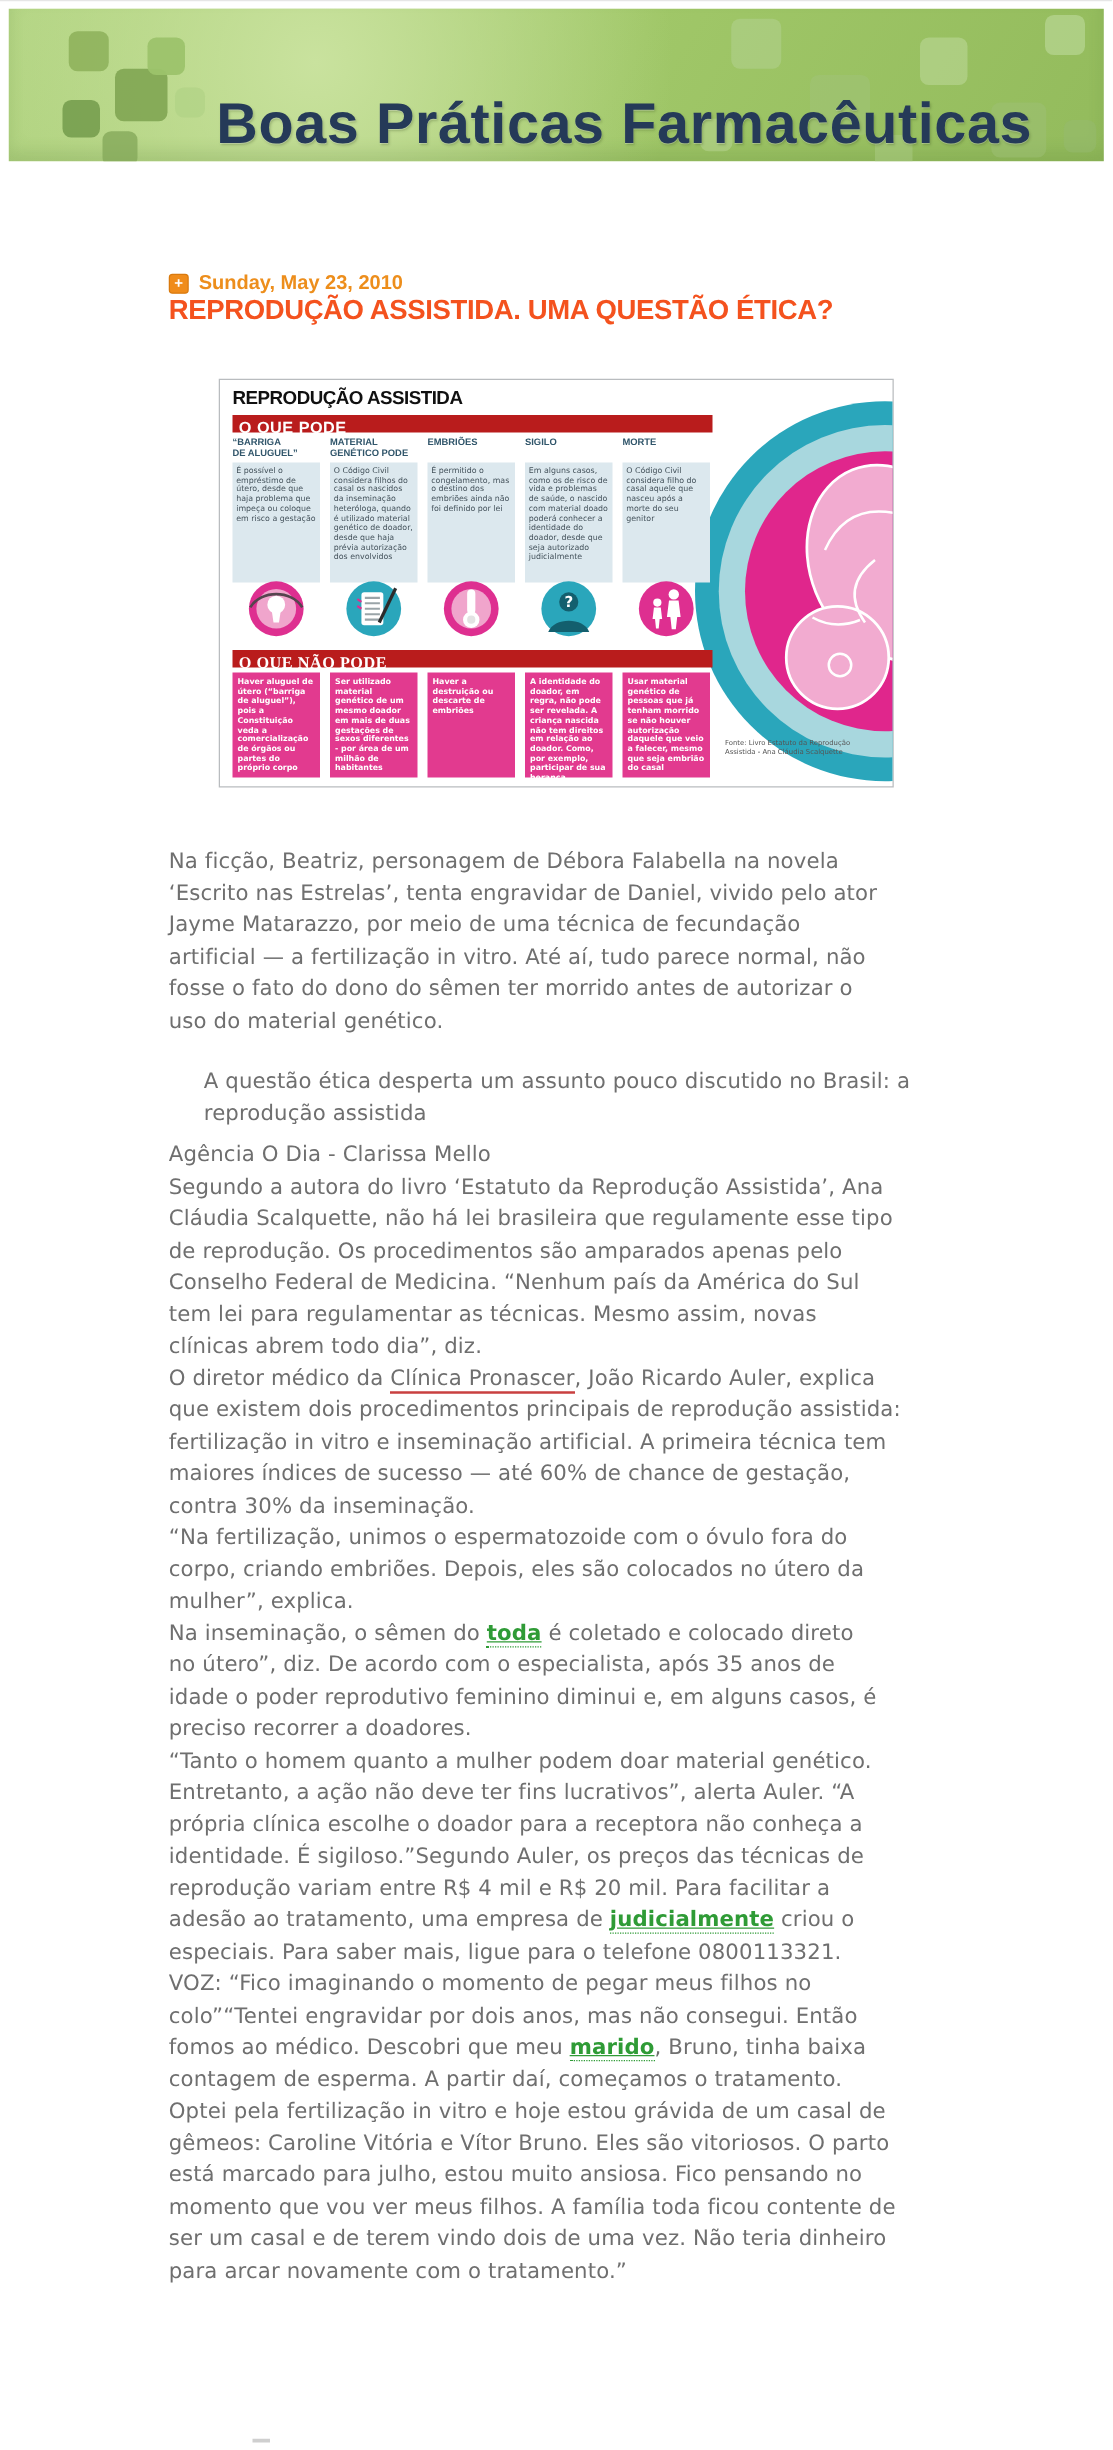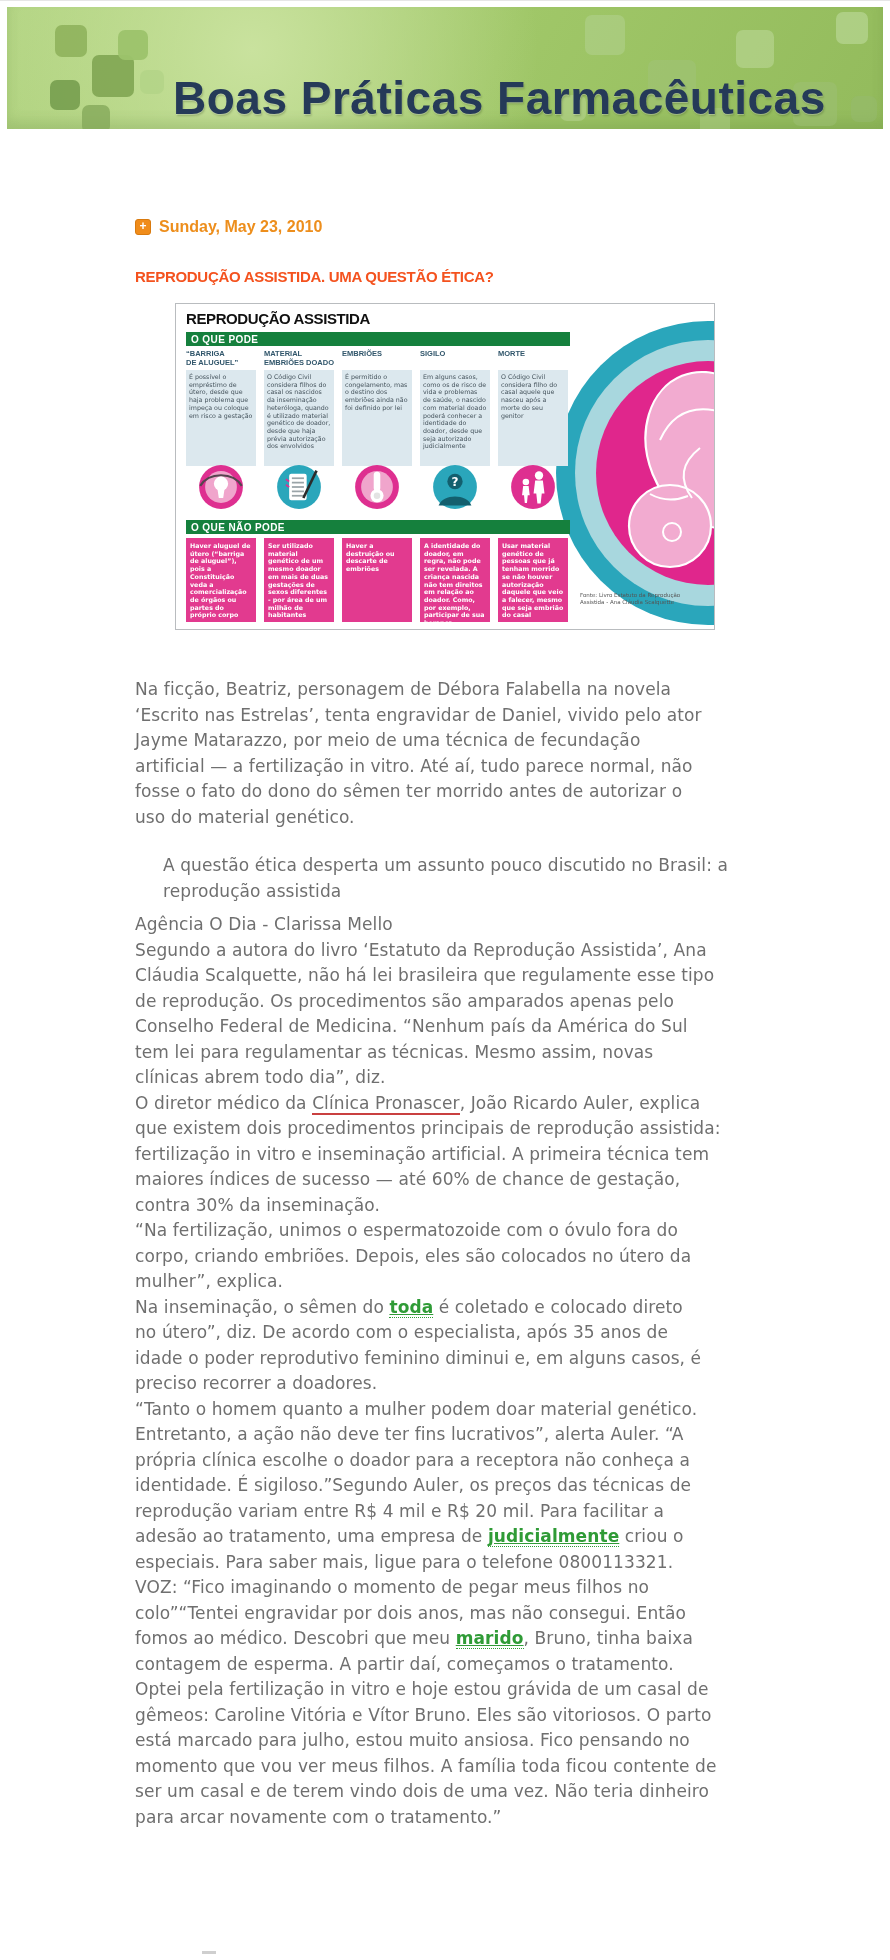--- a/index.html
+++ b/index.html
@@ -17,33 +17,33 @@
   .banner-title{position:absolute;left:166px;top:64px;font-family:"Liberation Sans",sans-serif;
           font-weight:bold;font-size:46px;letter-spacing:.5px;color:#253a58;
           text-shadow:0 1px 0 rgba(255,255,255,.28), 1px 2px 2px rgba(40,60,20,.25);}
 
   
   .date-row{position:absolute;left:135px;top:218px;display:flex;align-items:center;gap:8px;}
   .date-icon{width:14px;height:14px;background:#f08c1a;border:1px solid #d97a0e;border-radius:3px;
           color:#fff;font-size:12px;line-height:13px;font-weight:bold;text-align:center;
           font-family:"Liberation Sans",sans-serif;}
   .date-text{color:#ed8e1c;font-weight:bold;font-size:16px;font-family:"Liberation Sans",sans-serif;}
-  .post-title{position:absolute;left:135px;top:268px;margin:0;font-family:"Liberation Sans",sans-serif;
-          font-weight:bold;font-size:15px;letter-spacing:-0.3px;color:#f4521e;}
+  .post-title{position:absolute;left:135px;top:235px;margin:0;font-family:"Liberation Sans",sans-serif;
+          font-weight:bold;font-size:22px;letter-spacing:-0.3px;color:#f4521e;}
 
   
   .infographic{position:absolute;left:175px;top:303px;width:540px;height:327px;background:#fff;
           border:1px solid #b9bcbf;box-sizing:border-box;overflow:hidden;}
   .ig-title{position:absolute;left:10px;top:6px;font-family:"Liberation Sans",sans-serif;
           font-weight:bold;font-size:15px;letter-spacing:-0.4px;color:#101010;z-index:2;}
-  .ig-bar{position:absolute;left:10px;width:384px;height:14px;background:#15803d;color:#fff;
-          font-family:"Liberation Sans",sans-serif;font-weight:bold;font-size:10px;
+  .ig-bar{position:absolute;left:10px;width:384px;height:14px;background:#b91c1c;color:#fff;
+          font-family:"Liberation Sans",sans-serif;font-weight:bold;font-size:13px;
           letter-spacing:.4px;padding:2px 0 0 5px;box-sizing:border-box;z-index:2;}
   .bar-can{top:28px;}
-  .bar-cannot{top:216px;}
+  .bar-cannot{top:216px;font-family:Liberation Serif, serif;}
   .ig-col{position:absolute;width:70px;z-index:2;}
   .c1{left:10px;} .c2{left:88px;} .c3{left:166px;} .c4{left:244px;} .c5{left:322px;}
   .ig-head{position:absolute;top:46px;width:70px;color:#31566b;font-weight:bold;font-size:7.5px;
           line-height:8.5px;white-space:pre-line;font-family:"Liberation Sans",sans-serif;}
   .ig-can{position:absolute;top:66px;width:70px;height:96px;background:#dce8ee;color:#45535c;
           font-size:6.3px;line-height:7.7px;padding:3px;box-sizing:border-box;}
   .ig-cannot{position:absolute;top:234px;width:70px;height:84px;background:#e23a8f;color:#fff;
           font-weight:bold;font-size:6.3px;line-height:7.7px;padding:4px;box-sizing:border-box;}
   .ig-icon{position:absolute;top:160px;width:46px;height:46px;z-index:2;}
   .i1{left:22px;} .i2{left:100px;} .i3{left:178px;} .i4{left:256px;} .i5{left:334px;}
@@ -117,21 +117,21 @@
 
     <div class="ig-col c1">
       <div class="ig-head">“BARRIGA
 DE ALUGUEL”</div>
       <div class="ig-can">É possível o empréstimo de útero, desde que haja problema que impeça ou coloque em risco a gestação</div>
       <div class="ig-cannot">Haver aluguel de útero (“barriga de aluguel”), pois a Constituição veda a comercialização de órgãos ou partes do próprio corpo</div>
     </div>
 
     <div class="ig-col c2">
       <div class="ig-head">MATERIAL
-EMBRIÕES DOADO</div>
+GENÉTICO PODE</div>
       <div class="ig-can">O Código Civil considera filhos do casal os nascidos da inseminação heteróloga, quando é utilizado material genético de doador, desde que haja prévia autorização dos envolvidos</div>
       <div class="ig-cannot">Ser utilizado material genético de um mesmo doador em mais de duas gestações de sexos diferentes - por área de um milhão de habitantes</div>
     </div>
 
     <div class="ig-col c3">
       <div class="ig-head">EMBRIÕES</div>
       <div class="ig-can">É permitido o congelamento, mas o destino dos embriões ainda não foi definido por lei</div>
       <div class="ig-cannot">Haver a destruição ou descarte de embriões</div>
     </div>
 

